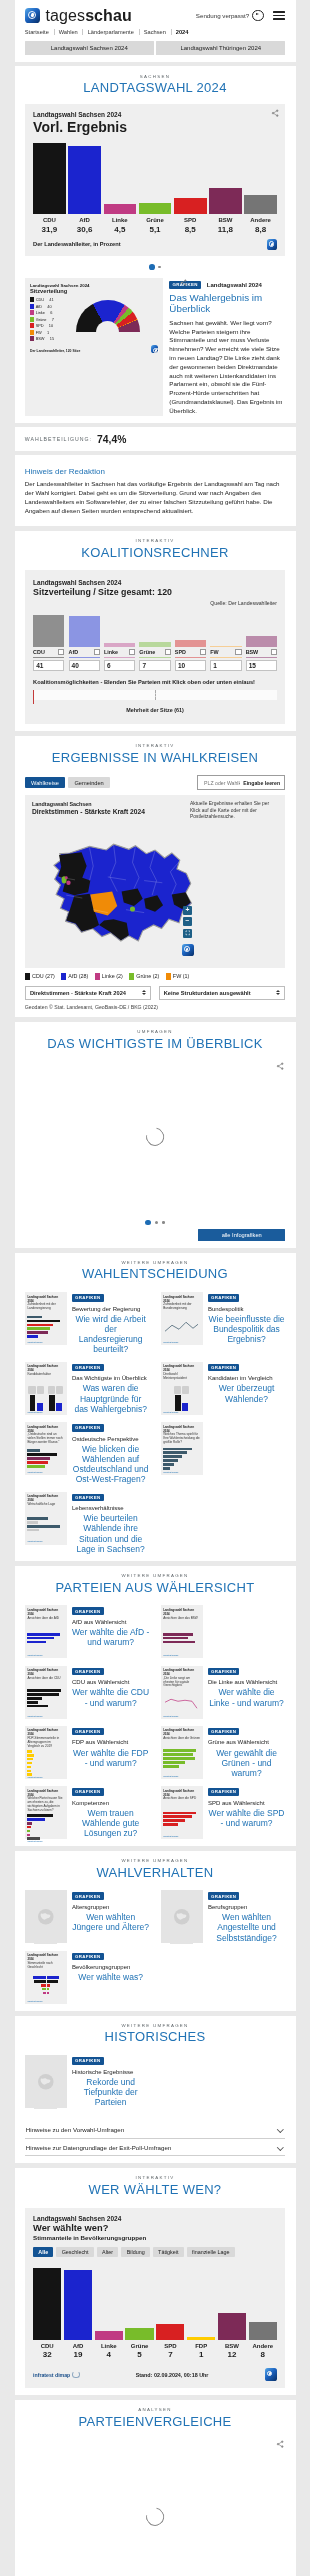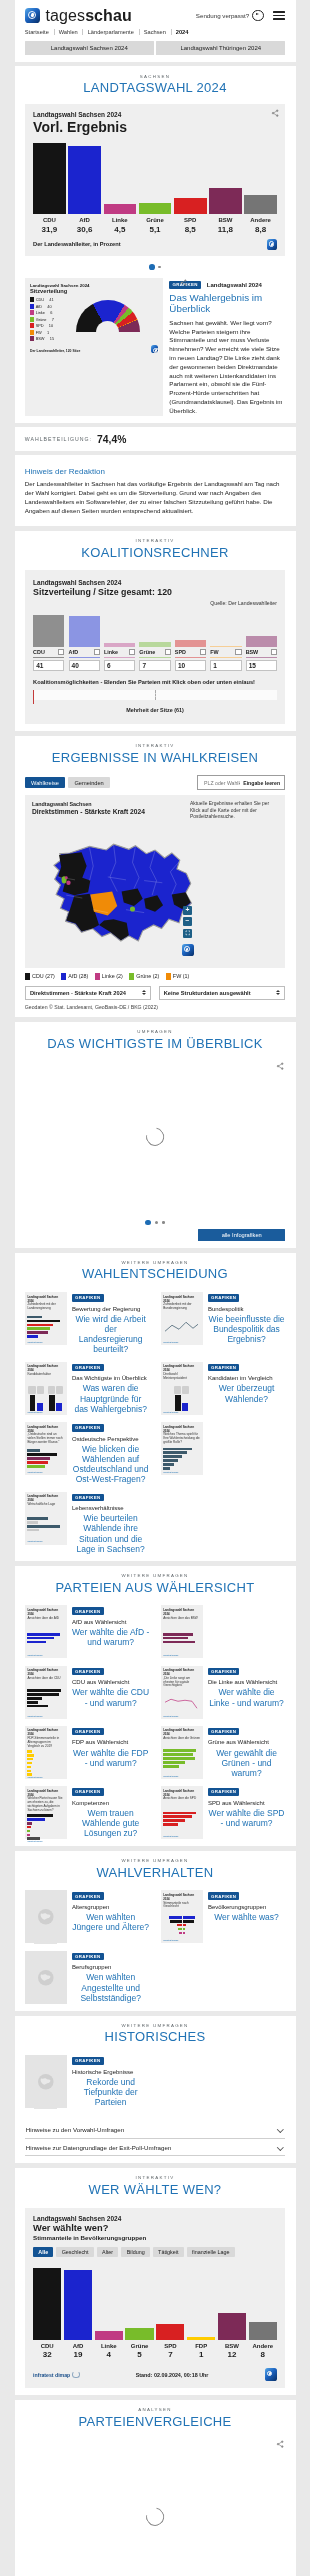--- a/index.html
+++ b/index.html
@@ -904,20 +904,31 @@
           <div class="th-in" style="display: flex; flex-direction: column; height: 100%; align-items: center; justify-content: center; background: rgb(228, 228, 228); margin: -2.6px; padding: 2.6px;">
             <svg class="globe-svg" width="17.6" height="17.6" viewBox="0 0 34 34">
               <circle cx="17" cy="17" r="15"></circle>
               <path d="M8 10c4 3 6-2 10 1s7 0 8 4c-2 6-5 3-8 6s-7 1-9-2-3-6-1-9z"></path>
             </svg>
           </div>
         </div>
         <div class="teaser-txt"><span class="badge">GRAFIKEN</span><div class="teaser-kicker">Altersgruppen</div><div class="teaser-title">Wen wählten Jüngere und Ältere?</div></div>
       </div>
       <div class="teaser">
+        <div class="thumb th-placeholder">
+          <div class="th-in" style="display: flex; flex-direction: column; height: 100%; align-items: center; justify-content: center; background: rgb(228, 228, 228); margin: -2.6px; padding: 2.6px;">
+            <svg class="globe-svg" width="17.6" height="17.6" viewBox="0 0 34 34">
+              <circle cx="17" cy="17" r="15"></circle>
+              <path d="M8 10c4 3 6-2 10 1s7 0 8 4c-2 6-5 3-8 6s-7 1-9-2-3-6-1-9z"></path>
+            </svg>
+          </div>
+        </div>
+        <div class="teaser-txt"><span class="badge">GRAFIKEN</span><div class="teaser-kicker">Berufsgruppen</div><div class="teaser-title">Wen wählten Angestellte und Selbstständige?</div></div>
+      </div>
+      <div class="teaser">
         <div class="thumb">
           <div class="th-in" style="display: flex; flex-direction: column; height: 100%;">
             <div class="th-kicker">Landtagswahl Sachsen 2024</div>
             <div class="th-title">Stimmanteile nach Geschlecht</div>
             <div class="th-body">
               <div style="display: flex; justify-content: center; gap: 1px;">
                 <div style="width: 13.4px; height: 2.6px; background: rgb(27, 36, 206);"></div>
                 <div style="width: 11.4px; height: 2.6px; background: rgb(27, 36, 206);"></div>
               </div>
               <div style="display: flex; justify-content: center; gap: 1px;">
@@ -938,31 +949,20 @@
               </div>
             </div>
             <div class="th-foot">
               <span>infratest dimap</span>
               <span class="gray">· · ·</span>
             </div>
           </div>
         </div>
         <div class="teaser-txt"><span class="badge">GRAFIKEN</span><div class="teaser-kicker">Bevölkerungsgruppen</div><div class="teaser-title">Wer wählte was?</div></div>
       </div>
-      <div class="teaser">
-        <div class="thumb th-placeholder">
-          <div class="th-in" style="display: flex; flex-direction: column; height: 100%; align-items: center; justify-content: center; background: rgb(228, 228, 228); margin: -2.6px; padding: 2.6px;">
-            <svg class="globe-svg" width="17.6" height="17.6" viewBox="0 0 34 34">
-              <circle cx="17" cy="17" r="15"></circle>
-              <path d="M8 10c4 3 6-2 10 1s7 0 8 4c-2 6-5 3-8 6s-7 1-9-2-3-6-1-9z"></path>
-            </svg>
-          </div>
-        </div>
-        <div class="teaser-txt"><span class="badge">GRAFIKEN</span><div class="teaser-kicker">Berufsgruppen</div><div class="teaser-title">Wen wählten Angestellte und Selbstständige?</div></div>
-      </div>
     </div>
 </section>
 
 <section class="sec">
   <div class="kicker">WEITERE UMFRAGEN</div>
   <h2 class="sec-title">HISTORISCHES</h2>
   <div class="cards" id="cards-historisches">
       <div class="teaser">
         <div class="thumb th-placeholder">
           <div class="th-in" style="display: flex; flex-direction: column; height: 100%; align-items: center; justify-content: center; background: rgb(228, 228, 228); margin: -2.6px; padding: 2.6px;">

